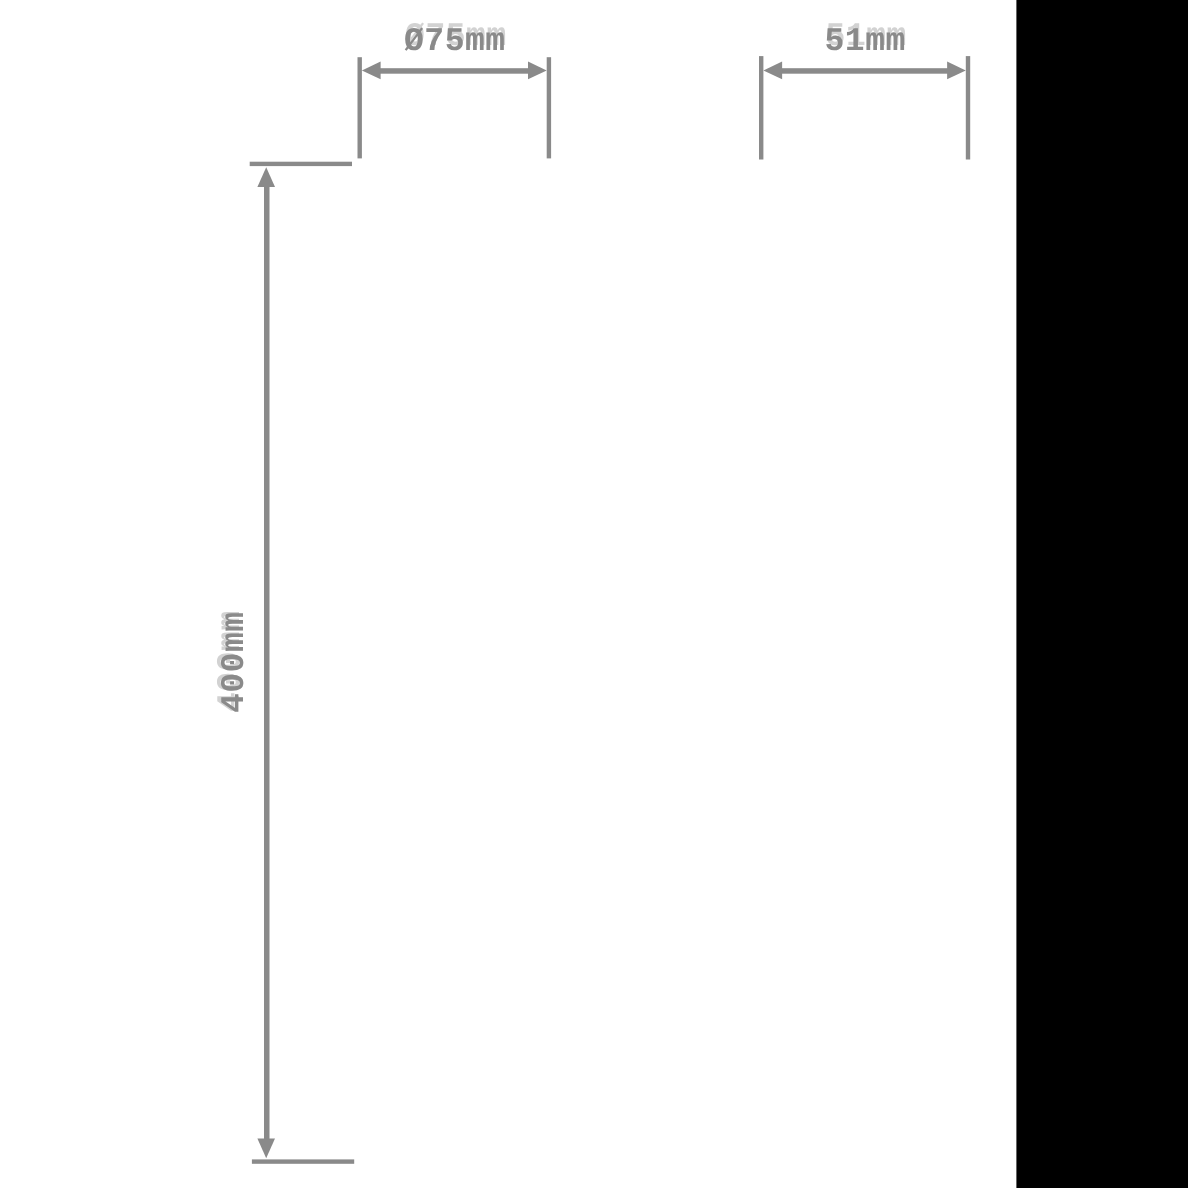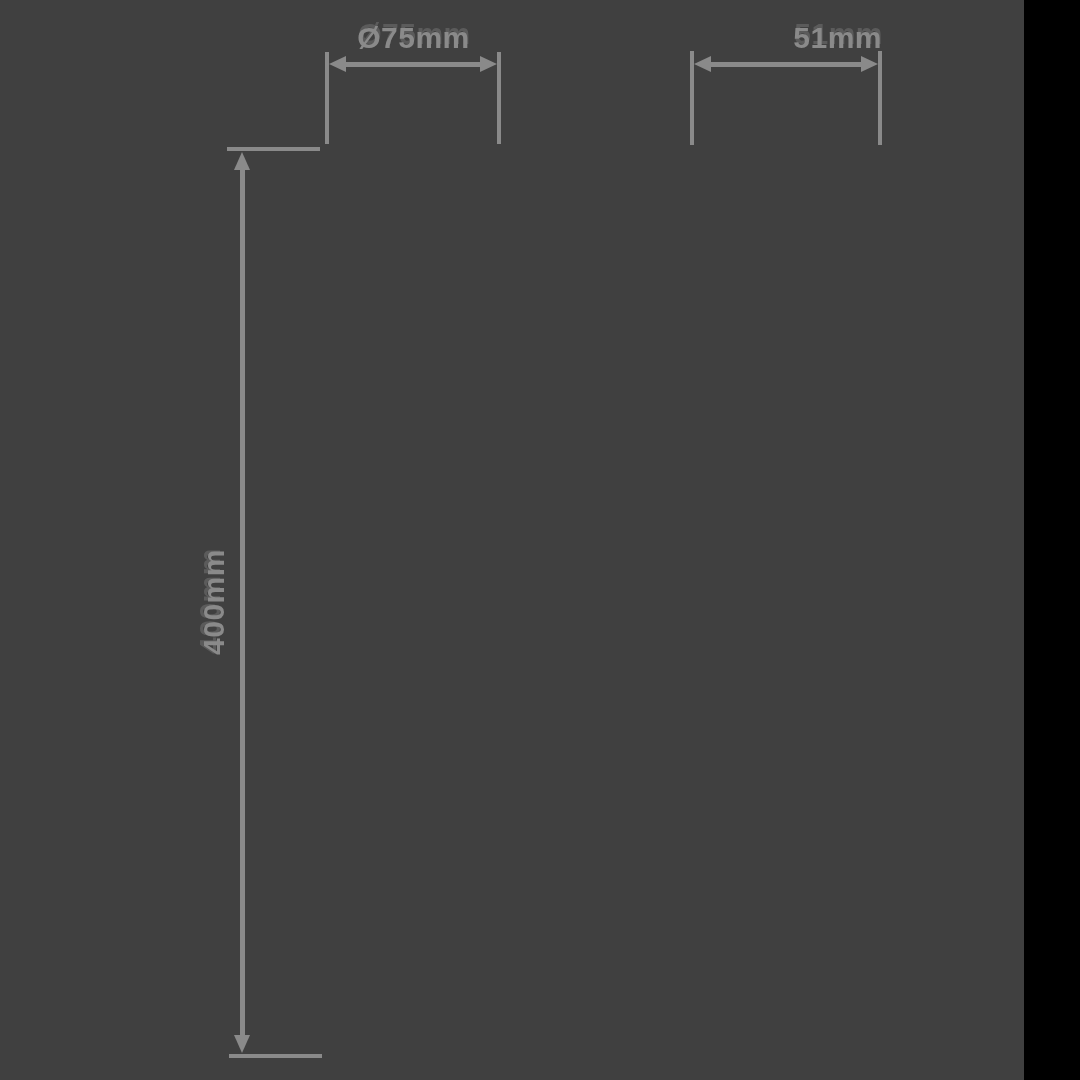--- a/index.html
+++ b/index.html
@@ -2,25 +2,25 @@
 <html><head>
 <meta charset="utf-8">
 <style>
   html, body {
     margin: 0;
     padding: 0;
     background: #000000;
   }
   #canvas {
     position: relative;
-    width: 1024px;
+    width: 924px;
     height: 1080px;
-    background: #404040;
+    background: #ffffff;
     overflow: hidden;
-    font-family: Liberation Sans, sans-serif;
+    font-family: Liberation Mono, monospace;
   }
   .line {
     position: absolute;
     background: #8A8A8A;
   }
   .dim-label {
     position: absolute;
     color: #8A8A8A;
     font-size: 30px;
     font-weight: 600;
@@ -71,21 +71,21 @@
 
     <div class="line" style="left:325px; top:52px; width:4px; height:92px;"></div>
     <div class="line" style="left:497px; top:52px; width:4px; height:92px;"></div>
 
     <div class="line" style="left:336px; top:62px; width:154px; height:5px;"></div>
     <div class="arrow arrow-left" style="left:329px; top:56px;"></div>
     <div class="arrow arrow-right" style="left:480px; top:56px;"></div>
   </div>
 
   <div>
-    <span class="dim-label" style="left:691px; top:21px; width:191px;text-align:right;">51mm</span>
+    <span class="dim-label" style="left:691px; top:21px; width:191px;">51mm</span>
 
     <div class="line" style="left:690px; top:51px; width:4px; height:94px;"></div>
     <div class="line" style="left:878px; top:51px; width:4px; height:94px;"></div>
 
     <div class="line" style="left:701px; top:62px; width:170px; height:5px;"></div>
     <div class="arrow arrow-left" style="left:694px; top:56px;"></div>
     <div class="arrow arrow-right" style="left:861px; top:56px;"></div>
   </div>
 
   <div>

